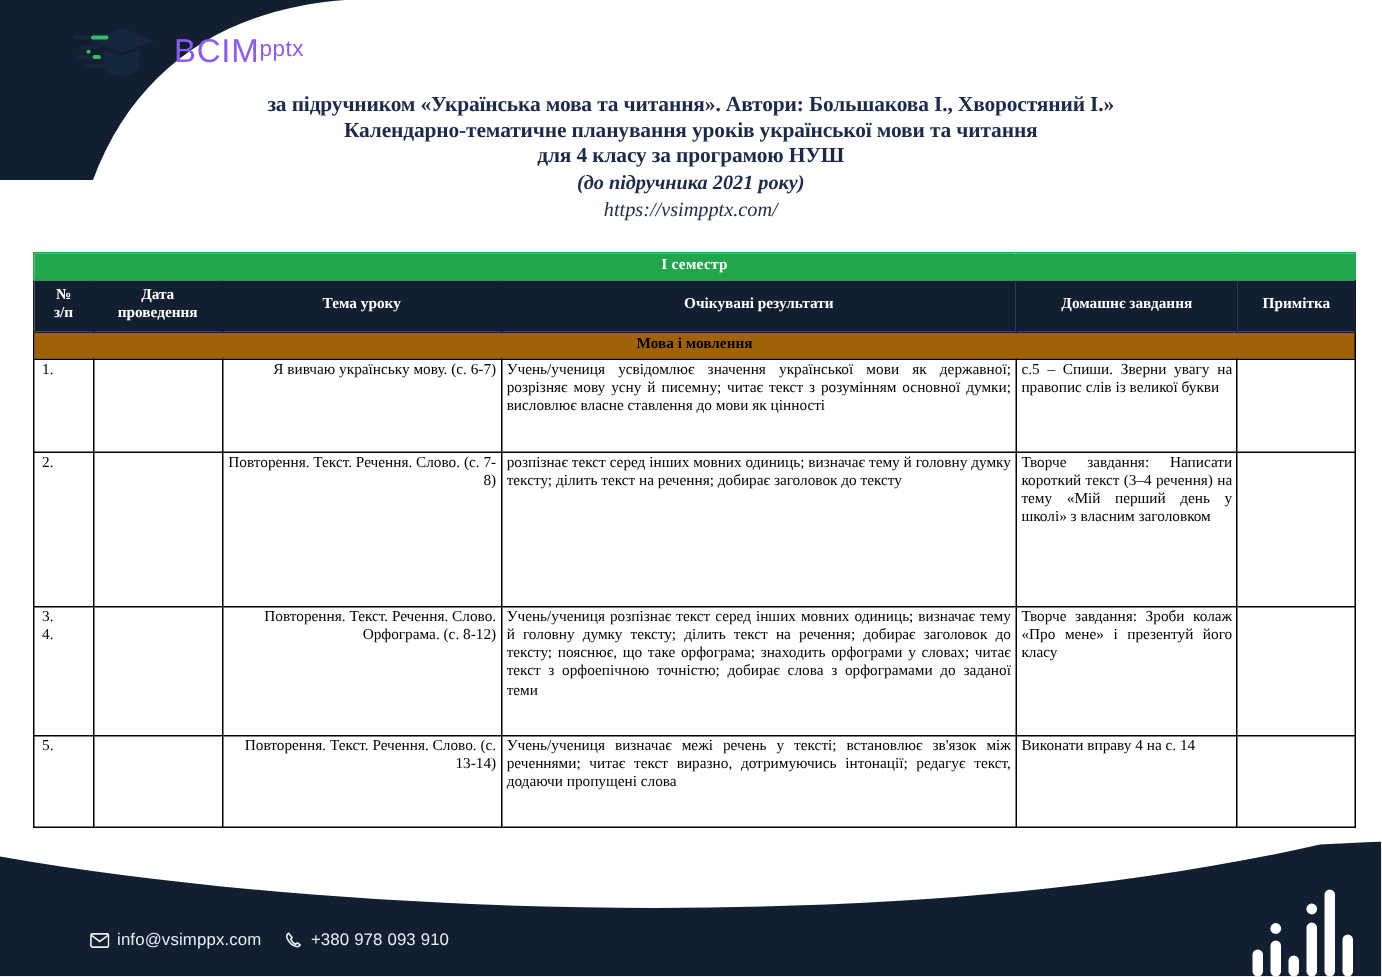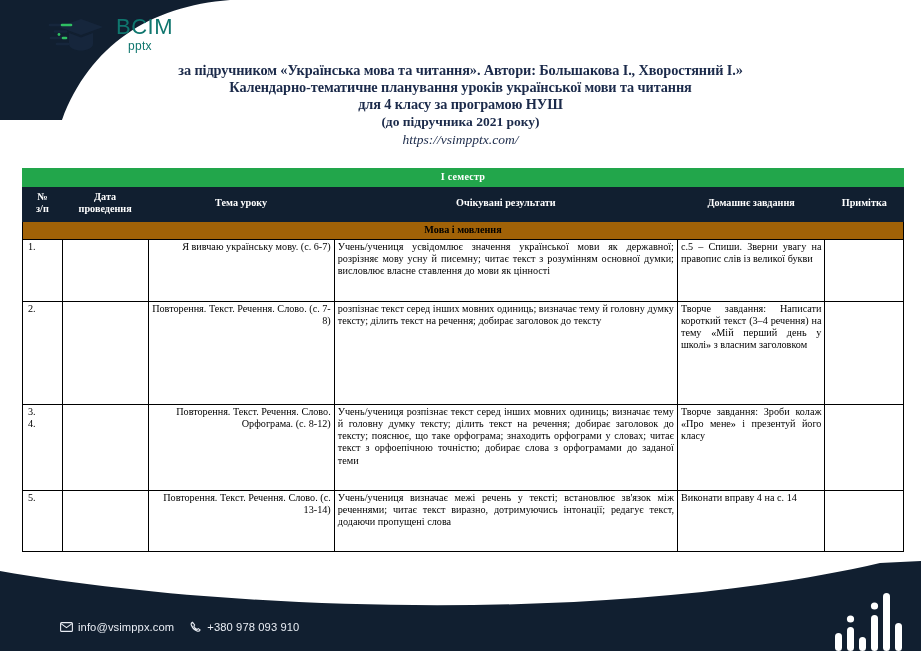--- a/index.html
+++ b/index.html
@@ -30,55 +30,55 @@
   .logo-wrap {
     position: absolute;
     left: 47px; top: 14px;
     display: flex;
     align-items: center;
     gap: 7px;
   }
   .logo-mark { width: 62px; height: 40px; display:block; }
   .logo-text {
     display: flex;
-    flex-direction: column;
+    flex-direction: row;
     line-height: 1;
     font-family: "Liberation Sans", sans-serif;
-    color: #0f766e;
+    color: #8b5cf6;
   }
   .logo-text .brand {
     font-size: 22px;
     font-weight: 400;
     letter-spacing: 0.5px;
   }
   .logo-text .sub {
-    font-size: 12px;
+    font-size: 15px;
     font-weight: 400;
     margin-top: 2px;
     letter-spacing: 0.3px;
-    margin-left: 12px;
   }
 
   
   .title-block {
     position: absolute;
     left: 0; top: 62px;
     width: 921px;
     text-align: center;
     color: #1b2a4a;
   }
   .title-line {
     font-family: "Liberation Serif", serif;
     font-weight: bold;
     font-size: 14.3px;
     line-height: 17px;
     letter-spacing: -0.1px;
   }
   .title-sub {
     font-family: "Liberation Serif", serif;
+    font-style: italic;
     font-weight: bold;
     font-size: 13.5px;
     line-height: 17.5px;
   }
   .title-url {
     font-family: "Liberation Serif", serif;
     font-style: italic;
     font-size: 13.5px;
     line-height: 17.5px;
   }

